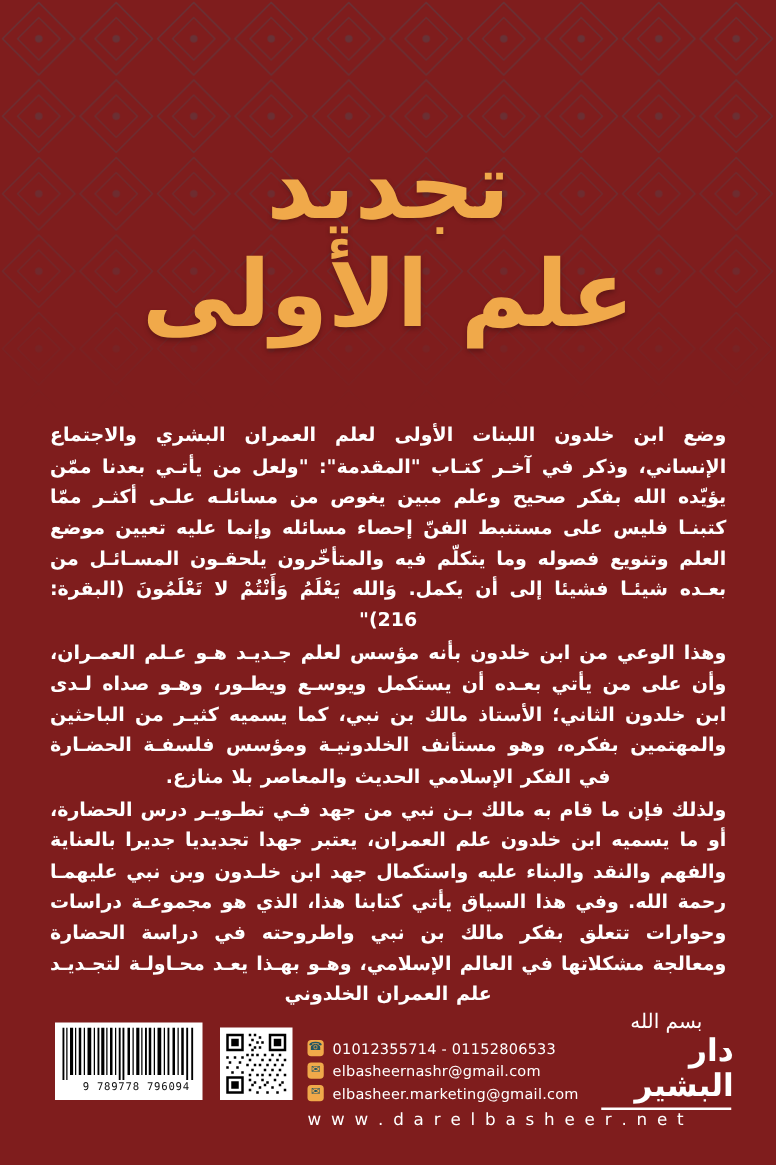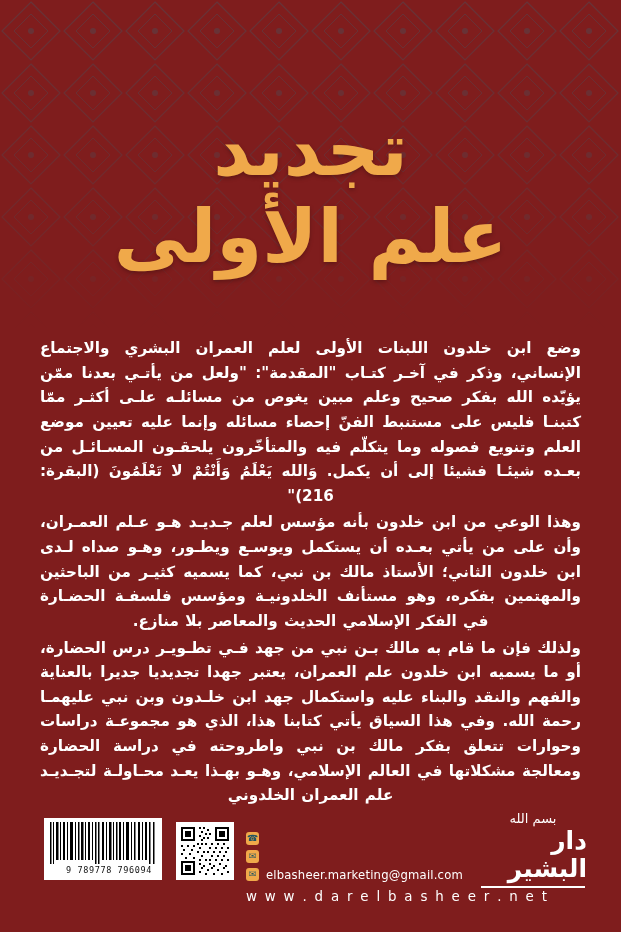--- a/index.html
+++ b/index.html
@@ -163,21 +163,21 @@
   
   #publisher {
     position: absolute;
     right: 34px;
     bottom: 44px;
     width: 108px;
     text-align: center;
     color: #ffffff;
   }
   #publisher-mark {
-    font-size: 13px;
+    font-size: 16px;
     line-height: 1;
     margin-bottom: 2px;
     letter-spacing: 1px;
   }
   #publisher-name {
     font-size: 25px;
     font-weight: bold;
     line-height: 1.1;
     direction: rtl;
     text-align: right;
@@ -344,23 +344,25 @@
             <rect x="26" y="48" width="2" height="2"></rect>
           <rect x="34" y="48" width="2" height="2"></rect>
             <rect x="42" y="48" width="2" height="2"></rect>
         </g>
       </svg>
     </div>
 
     <div id="contact">
       <div class="contact-row">
         <span class="contact-icon">☎</span>
+        <span class="contact-text">01012355714  -  01152806533</span>
       </div>
       <div class="contact-row">
         <span class="contact-icon">✉</span>
+        <span class="contact-text">elbasheernashr@gmail.com</span>
       </div>
       <div class="contact-row">
         <span class="contact-icon">✉</span>
         <span class="contact-text">elbasheer.marketing@gmail.com</span>
       </div>
     </div>
 
     <div id="website">w w w . d a r e l b a s h e e r . n e t</div>
 
     <div id="publisher">

